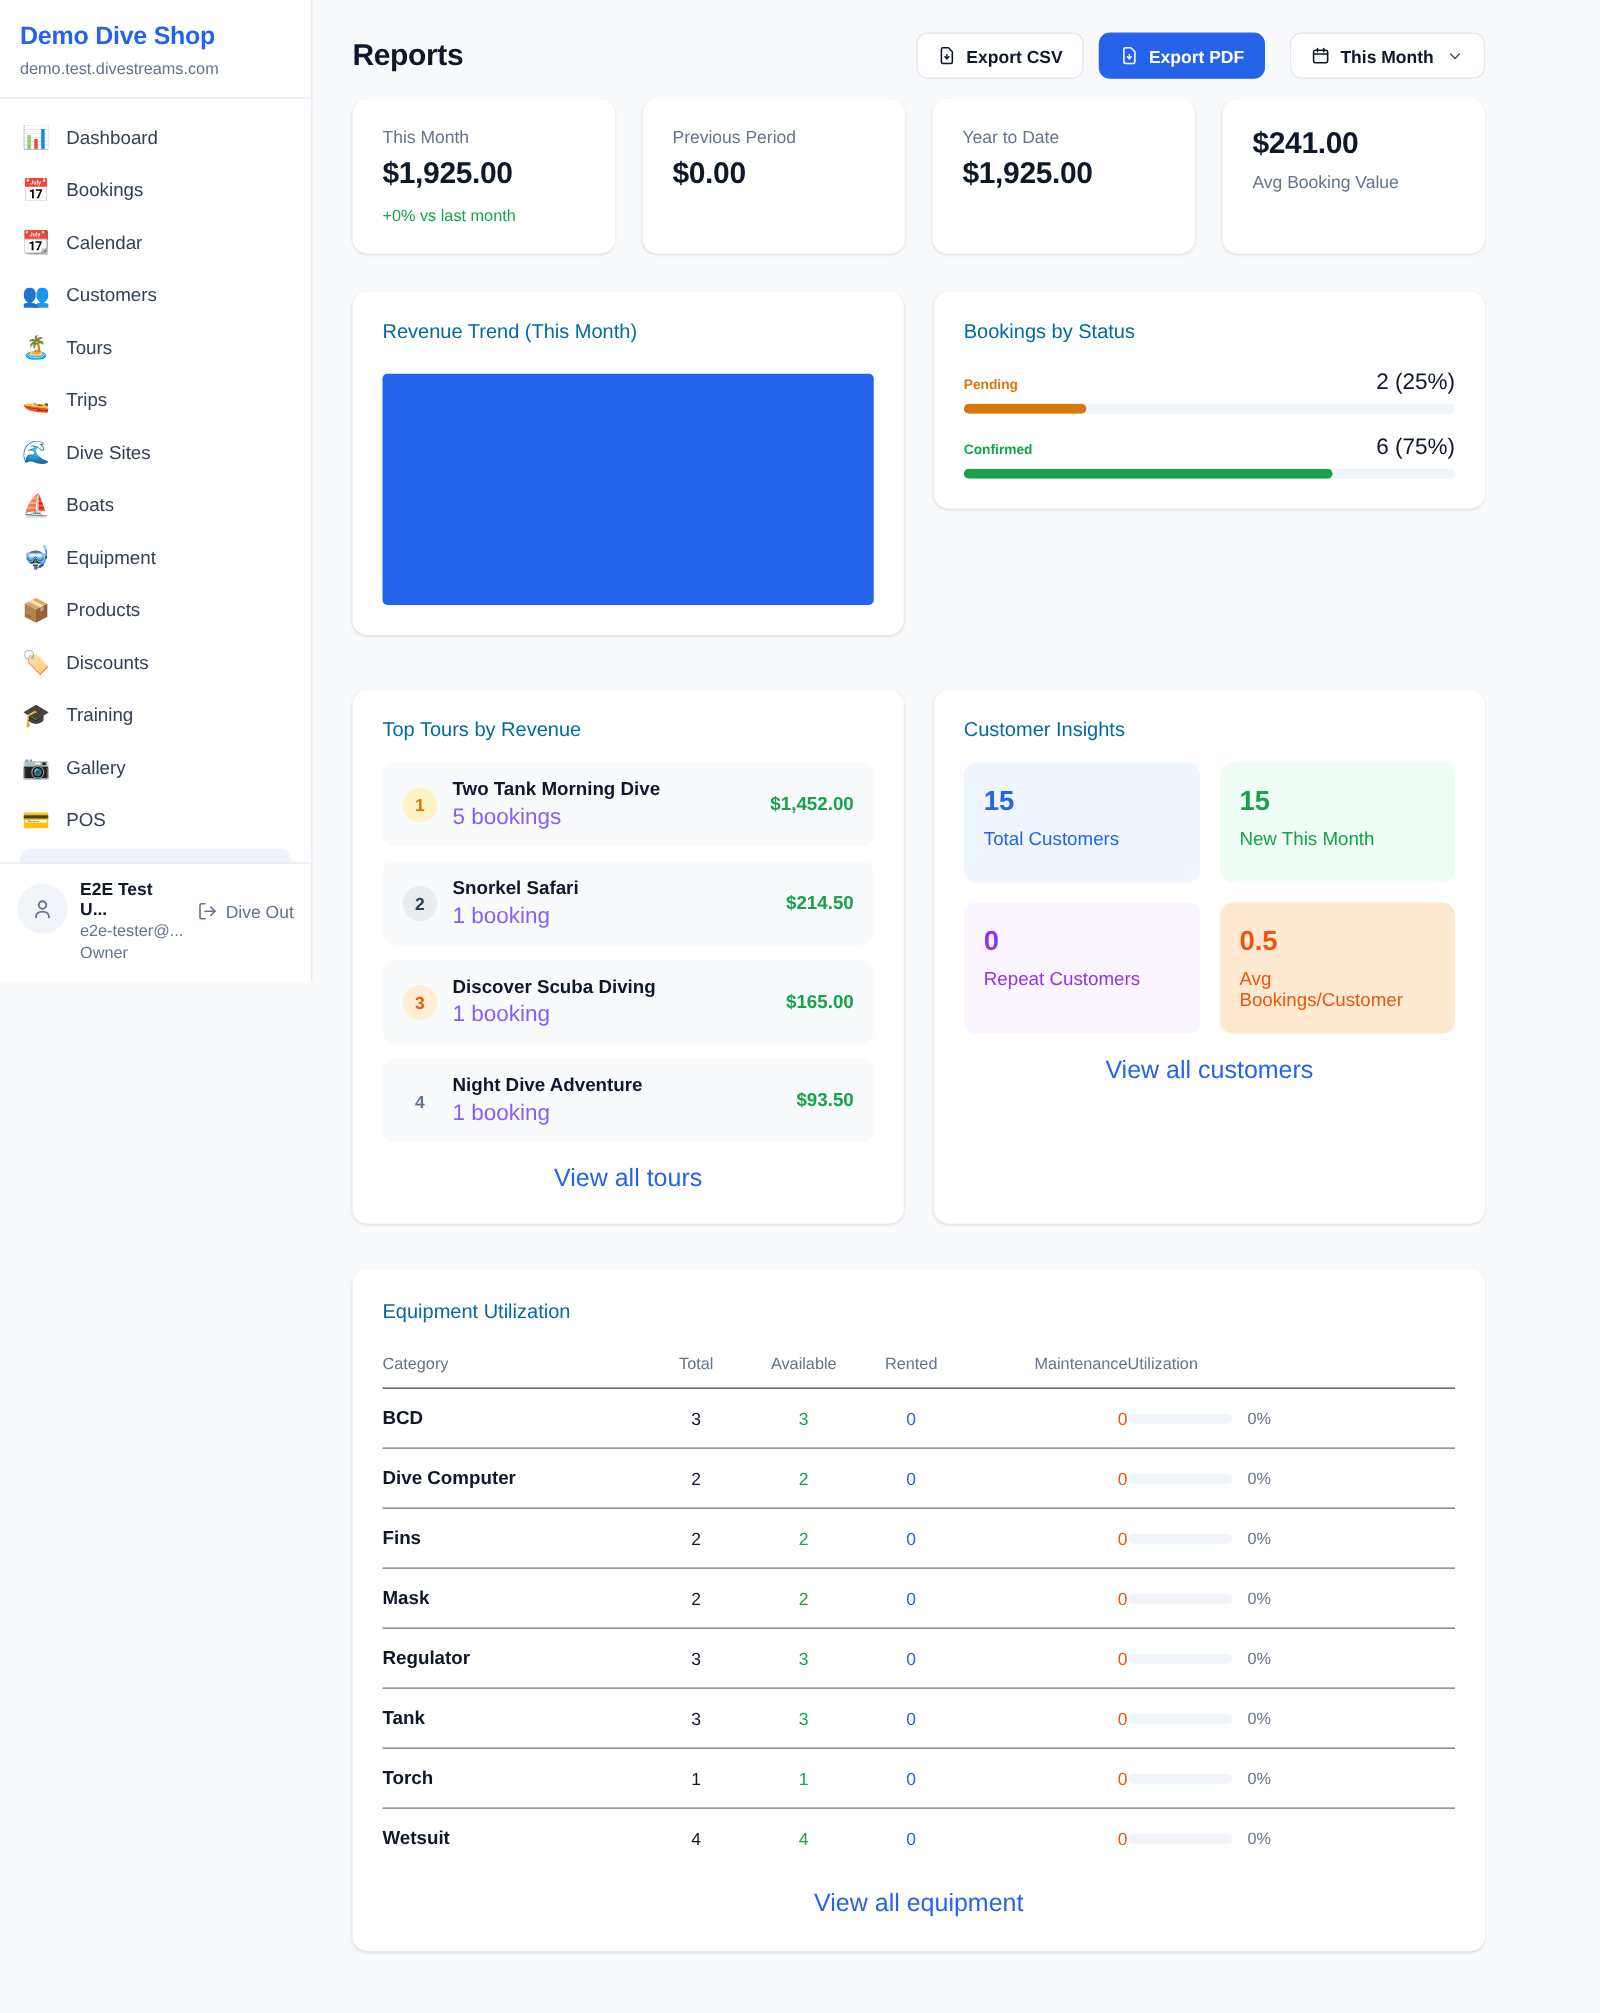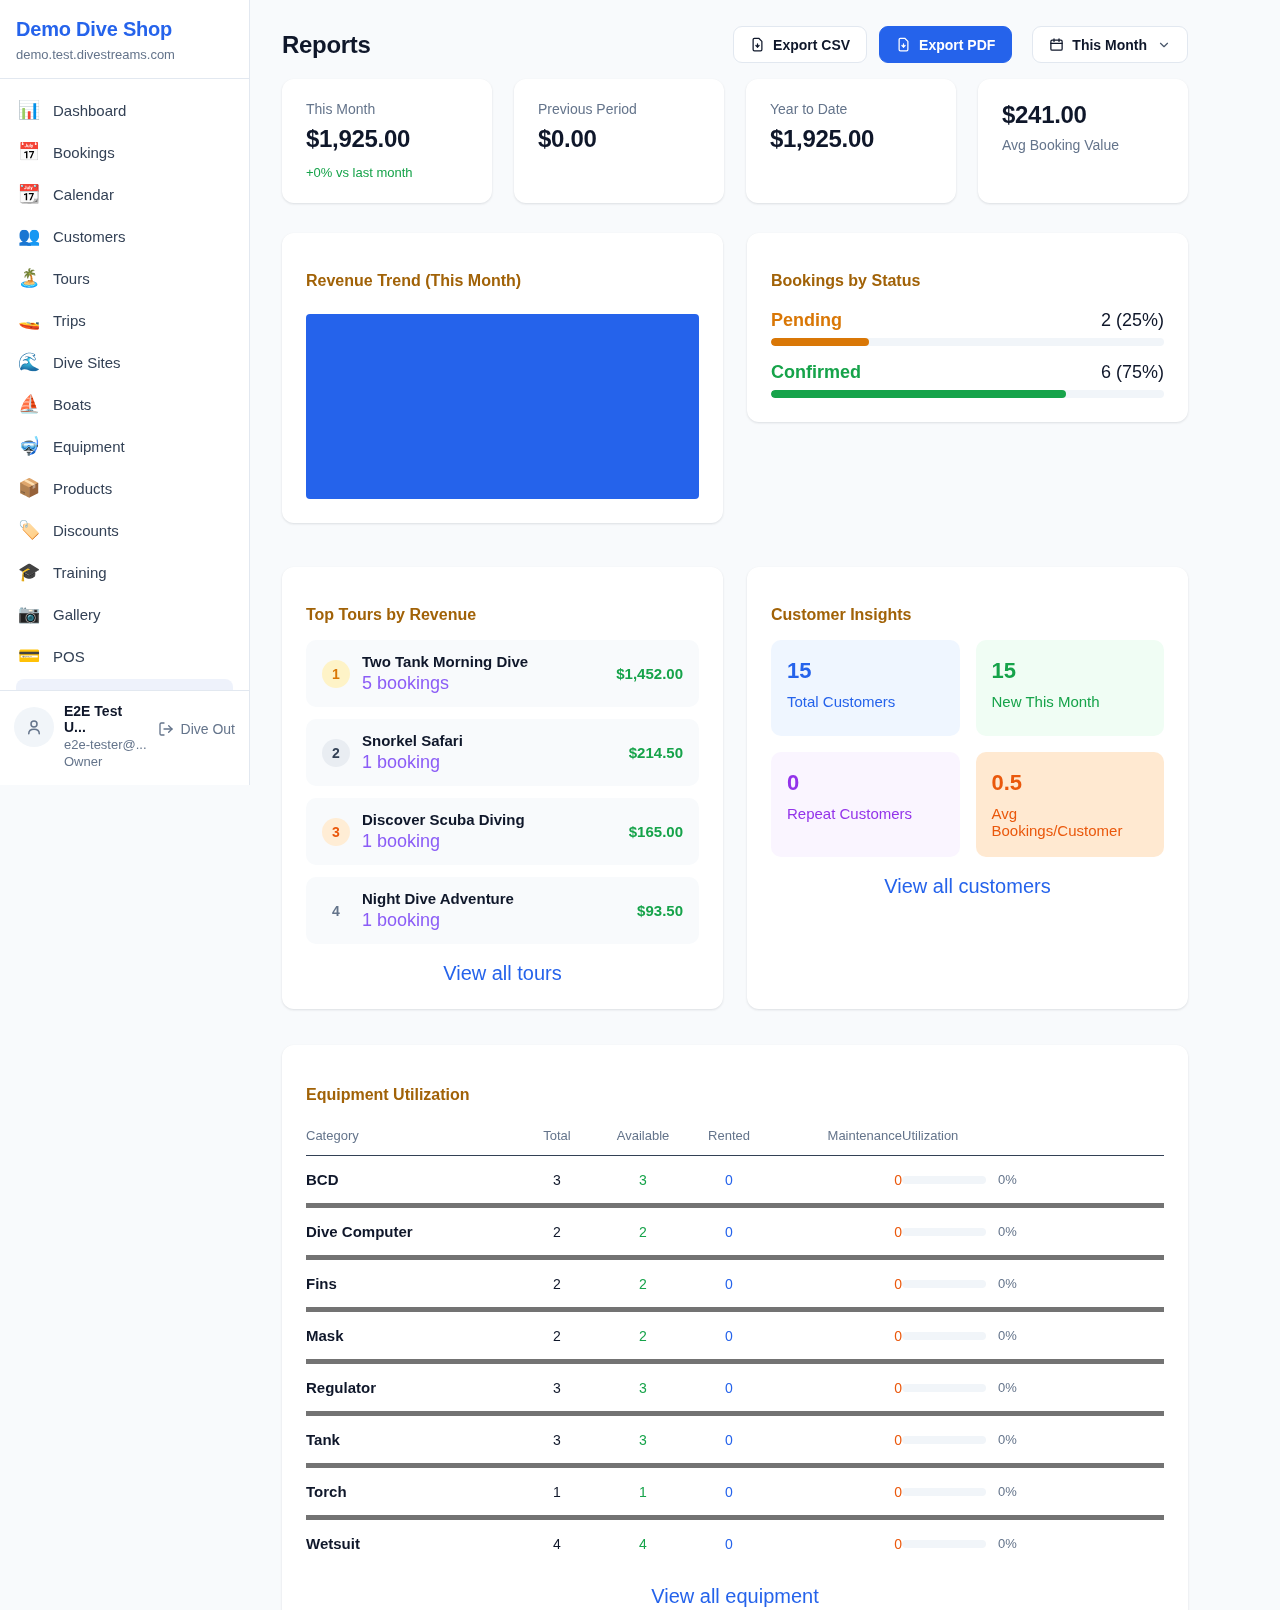--- a/index.html
+++ b/index.html
@@ -66,26 +66,26 @@
   .stat-card { padding:22px 24px; min-height:124px; }
   .stat-label { font-size:14px; color:#64748b; }
   .stat-value { font-size:24px; font-weight:800; color:#0f172a; margin-top:8px; letter-spacing:-0.3px; }
   .stat-delta { font-size:13px; color:#16a34a; margin-top:12px; }
   .stat-card.value-first .stat-value { margin-top:0; }
   .stat-card.value-first .stat-label { margin-top:8px; }
 
   
   .row2 { display:grid; grid-template-columns:1fr 1fr; gap:24px; margin-top:30px; align-items:start; }
   .card-pad { padding:24px; }
-  .card-title { font-size:16px; font-weight:700; color:#a16207;margin-top:15px; }
+  .card-title { font-size:16px; font-weight:400; color:#0369a1; }
   .chart-block { margin-top:24px; height:185px; background:#2563eb; border-radius:4px; }
   .status-row { margin-top:20px; }
   .status-row + .status-row { margin-top:16px; }
   .status-line { display:flex; justify-content:space-between; align-items:baseline; }
-  .status-label { font-size:18px; font-weight:700; }
+  .status-label { font-size:11px; font-weight:700; }
   .status-label.pending { color:#d97706; }
   .status-label.confirmed { color:#16a34a; }
   .status-value { font-size:18px; color:#0f172a; }
   .track { margin-top:7px; height:8px; background:#f1f5f9; border-radius:4px; overflow:hidden; }
   .fill { height:8px; border-radius:4px; }
   .fill.pending { background:#d97706; }
   .fill.confirmed { background:#16a34a; }
 
   
   .row3 { display:grid; grid-template-columns:1fr 1fr; gap:24px; margin-top:44px; }
@@ -117,21 +117,21 @@
   .tile.green  { background:#f0fdf4; } .tile.green .tile-value,  .tile.green .tile-label  { color:#16a34a; }
   .tile.purple { background:#faf5ff; } .tile.purple .tile-value, .tile.purple .tile-label { color:#9333ea; }
   .tile.orange { background:#ffe9d1; } .tile.orange .tile-value, .tile.orange .tile-label { color:#ea580c; }
 
   
   .equip-card { margin-top:36px; padding:26px 24px 26px; }
   .etable { margin-top:16px; }
   .erow { display:flex; align-items:center; }
   .ehead { padding:8px 0 12px; border-bottom:1px solid #334155; }
   .ehead .ecell { font-size:13px; color:#64748b; font-weight:400; }
-  .ebody .erow { padding:15px 0; border-bottom:5px solid #737373; }
+  .ebody .erow { padding:15px 0; border-bottom:1px solid #737373; }
   .ebody .erow:last-child { border-bottom:none; }
   .ecell { font-size:14px; }
   .c-cat { flex:1; font-size:15px; font-weight:600; color:#0f172a; }
   .ehead .c-cat { font-weight:400; font-size:13px; }
   .c-num { width:86px; text-align:center; }
   .c-maint { width:130px; text-align:right; }
   .c-util { width:262px; display:flex; align-items:center; gap:12px; }
   .v-total { color:#0f172a; }
   .v-avail { color:#16a34a; }
   .v-rent { color:#2563eb; }

